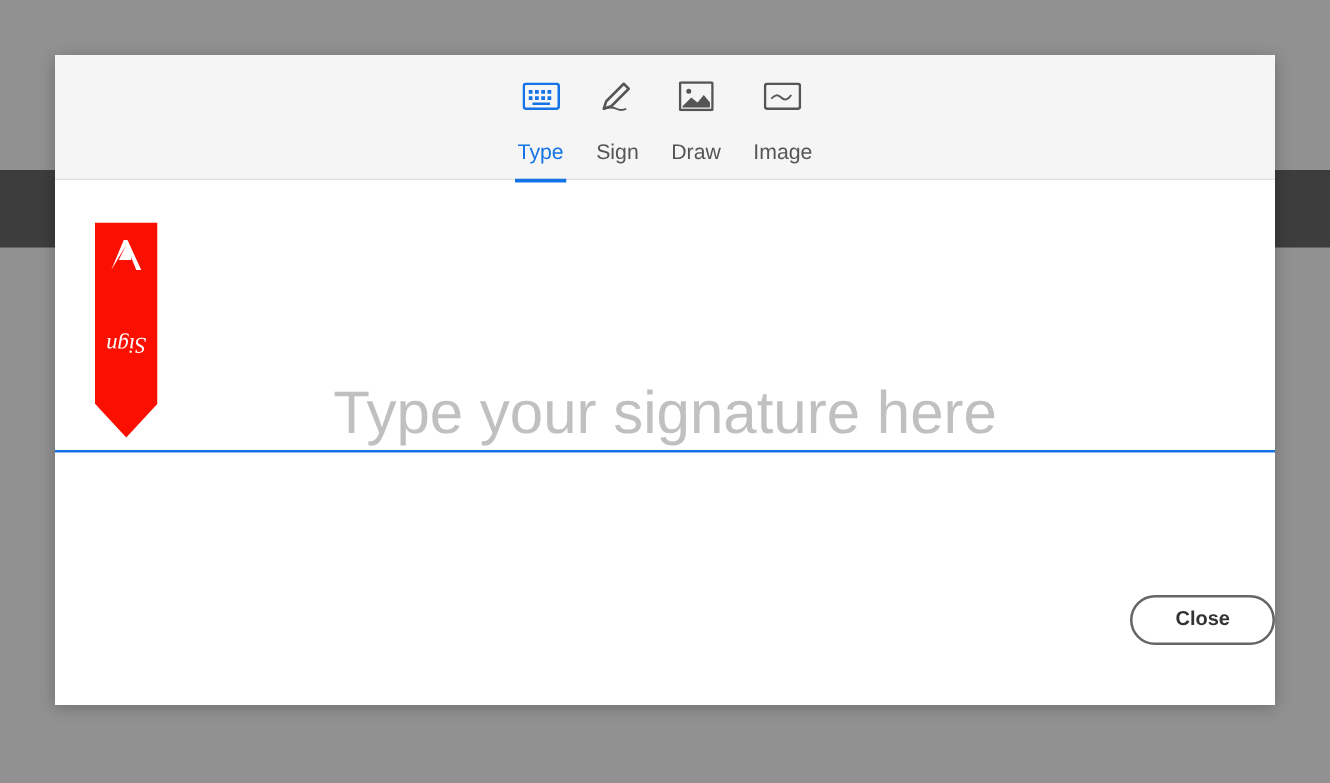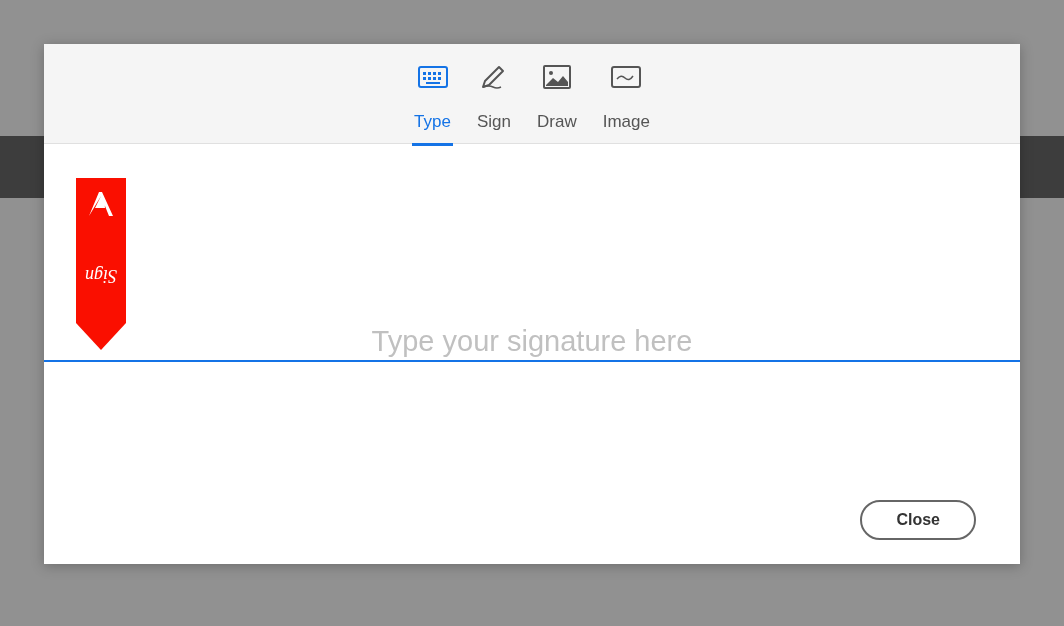--- a/index.html
+++ b/index.html
@@ -103,37 +103,36 @@
       justify-content: center;
     }
     .signature-input {
       position: absolute;
       left: 0;
       right: 0;
       bottom: 0;
       border: none;
       border-bottom: 2px solid #1473e6;
       background: transparent;
-      font-size: 29px;
+      font-size: 48px;
       color: #999;
       text-align: center;
       padding: 8px 0 2px 0;
       outline: none;
       width: 100%;
     }
     .signature-input::placeholder {
       color: #c0c0c0;
       font-weight: 300;
     }
     .footer {
       height: 88px;
       display: flex;
-      align-items: center;
+      align-items: flex-start;
       justify-content: flex-end;
-      padding-right: 44px;
       gap: 18px;
       margin-left: 20px;
     }
     .btn {
       height: 40px;
       border-radius: 20px;
       padding: 0 34px;
       font-size: 16px;
       font-weight: 600;
       cursor: pointer;

